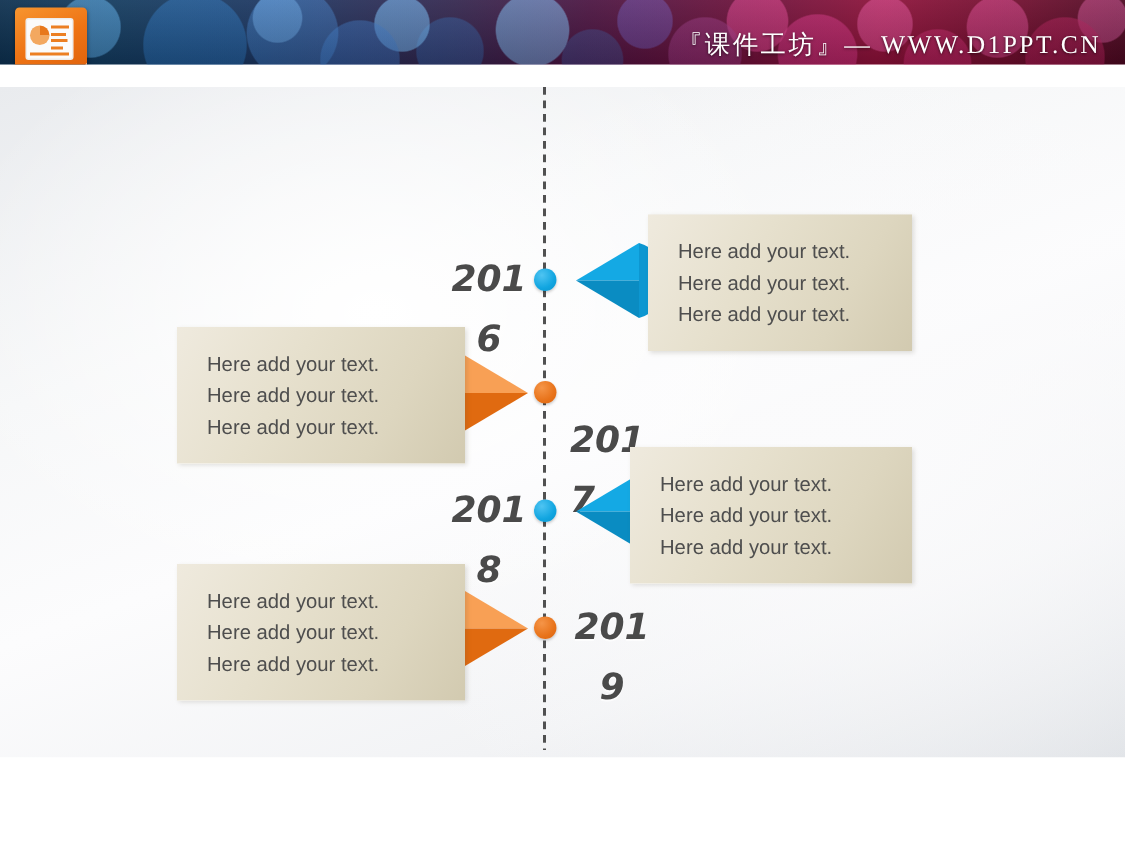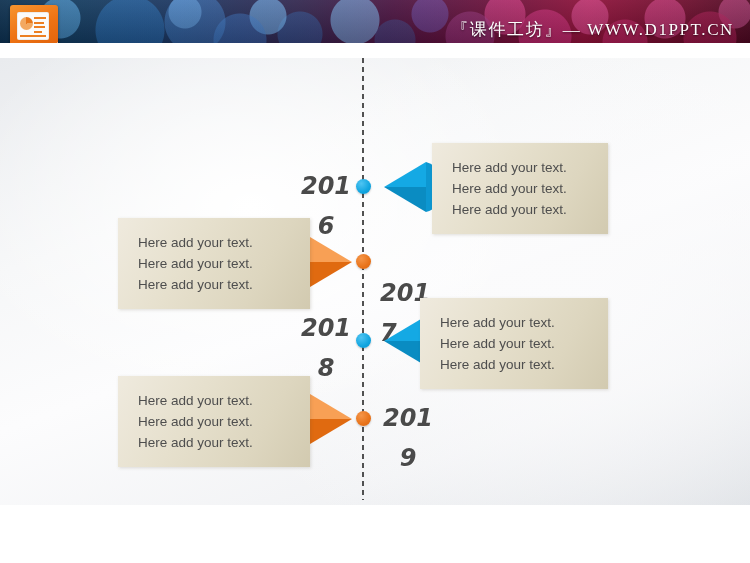--- a/index.html
+++ b/index.html
@@ -193,21 +193,21 @@
       </svg>
     </div>
     <div class="textbox left" style="left:118px; top:160px; width:192px;">
       <p>Here add your text.</p>
       <p>Here add your text.</p>
       <p>Here add your text.</p>
     </div>
   </div>
 
   <div class="node">
-    <div class="year left" style="top:250px;">2018</div>
+    <div class="year left" style="top:262px;">2018</div>
     <div class="dot blue" style="top:275px;"></div>
     <div class="cone" style="left:381px; top:255px;">
       <svg viewBox="0 0 62 56">
         <path d="M3 28 L45 3 L45 28 Z" fill="#14a9e4"></path>
         <path d="M3 28 L45 28 L45 53 Z" fill="#0a8cc2"></path>
         <path d="M45 3 A 26 26 0 0 1 45 53 Z" fill="#0d97d1"></path>
       </svg>
     </div>
     <div class="textbox right" style="left:420px; top:240px; width:188px;">
       <p>Here add your text.</p>

